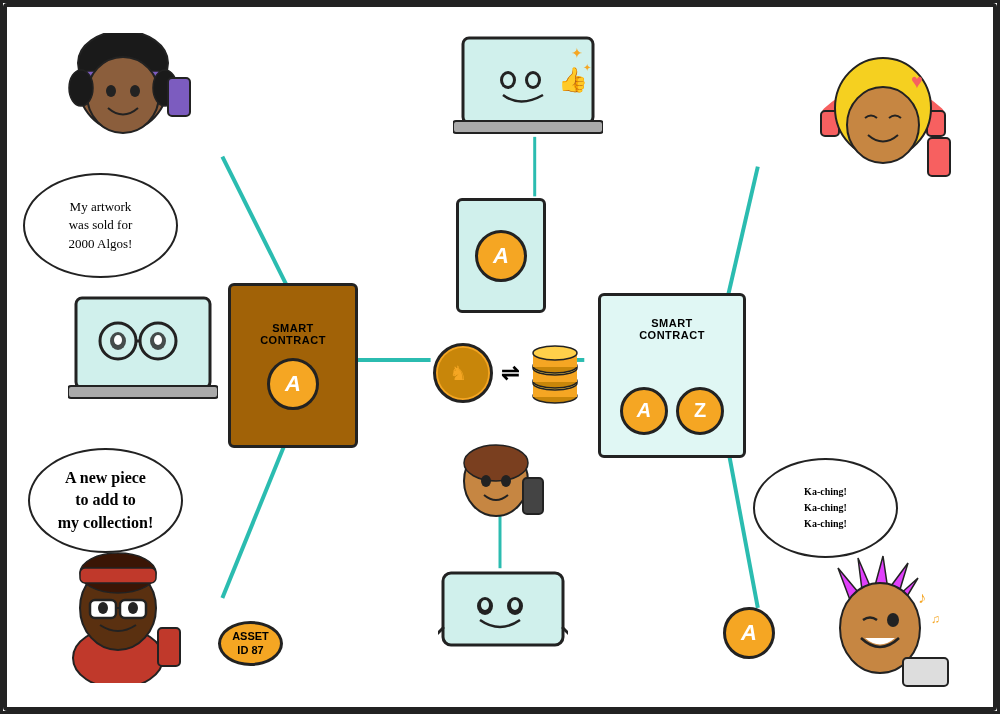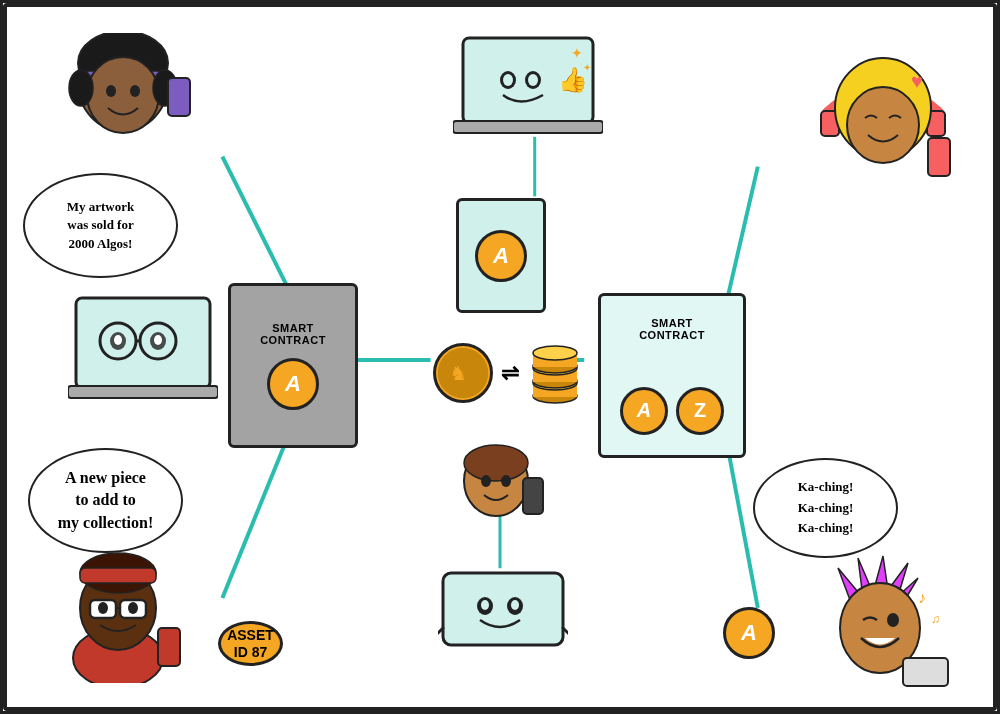--- a/index.html
+++ b/index.html
@@ -74,21 +74,21 @@
 
         <path d="M65 75 Q80 88 95 75" stroke="#222" stroke-width="2" fill="none"></path>
 
         <ellipse cx="38" cy="55" rx="12" ry="18" fill="#1a1a1a" stroke="#222" stroke-width="1.5"></ellipse>
         <ellipse cx="122" cy="55" rx="12" ry="18" fill="#1a1a1a" stroke="#222" stroke-width="1.5"></ellipse>
 
         <rect x="125" y="45" width="22" height="38" rx="4" fill="#7c5cbf" stroke="#222" stroke-width="2"></rect>
       </svg>
     </div>
 
-    <div style="position:absolute;top:170px;left:20px;width:155px;height:105px;background:white;border:2.5px solid #222;border-radius:50%;display:flex;align-items:center;justify-content:center;text-align:center;font-size:13px;font-weight:bold;line-height:1.4;">
+    <div style="position:absolute;top:170px;left:20px;width:155px;height:105px;background:white;border:2.5px solid #222;border-radius:50%;display:flex;align-items:center;justify-content:center;text-align:center;font-size:13px;font-weight:normal;line-height:1.4;">
       <span style="white-space:pre-line;">My artwork
 was sold for
 2000 Algos!</span>
     </div>
 
     <div style="position:absolute;top:30px;left:450px;width:150px;height:110px;">
       <svg viewBox="0 0 150 110" width="150" height="110">
 
         <rect x="10" y="5" width="130" height="85" rx="6" fill="#d0f0ec" stroke="#222" stroke-width="3"></rect>
 
@@ -140,21 +140,21 @@
         <circle cx="90" cy="48" r="18" fill="none" stroke="#222" stroke-width="3"></circle>
         <line x1="68" y1="48" x2="72" y2="48" stroke="#222" stroke-width="3"></line>
 
         <ellipse cx="50" cy="48" rx="8" ry="9" fill="#222" opacity="0.8"></ellipse>
         <ellipse cx="90" cy="48" rx="8" ry="9" fill="#222" opacity="0.8"></ellipse>
         <ellipse cx="50" cy="47" rx="4" ry="5" fill="white"></ellipse>
         <ellipse cx="90" cy="47" rx="4" ry="5" fill="white"></ellipse>
       </svg>
     </div>
 
-    <div style="position:absolute;top:280px;left:225px;width:130px;height:165px;background:#a3a3a3;border:3px solid #222;border-radius:6px;display:flex;flex-direction:column;align-items:center;justify-content:center;padding:8px;">
+    <div style="position:absolute;top:280px;left:225px;width:130px;height:165px;background:#a16207;border:3px solid #222;border-radius:6px;display:flex;flex-direction:column;align-items:center;justify-content:center;padding:8px;">
       <div style="font-size:11px;font-weight:bold;text-align:center;font-family:Arial,sans-serif;letter-spacing:0.5px;margin-bottom:12px;">SMART
 CONTRACT</div>
 
       <div style="width:52px;height:52px;background:#f5a623;border:3px solid #222;border-radius:50%;display:flex;align-items:center;justify-content:center;">
         <span style="color:white;font-size:22px;font-weight:900;font-style:italic;font-family:Arial;">A</span>
       </div>
     </div>
 
     <div style="position:absolute;top:195px;left:453px;width:90px;height:115px;background:#d0f0ec;border:3px solid #222;border-radius:6px;display:flex;align-items:center;justify-content:center;">
       <div style="width:52px;height:52px;background:#f5a623;border:3px solid #222;border-radius:50%;display:flex;align-items:center;justify-content:center;">
@@ -263,21 +263,21 @@
       </svg>
     </div>
 
     <div style="position:absolute;top:445px;left:25px;width:155px;height:105px;background:white;border:2.5px solid #222;border-radius:50%;display:flex;align-items:center;justify-content:center;text-align:center;font-size:16px;font-weight:bold;line-height:1.4;">
       <span style="white-space:pre-line;">A new piece
 to add to
 my collection!</span>
     </div>
 
     <div style="position:absolute;bottom:45px;left:215px;width:65px;height:45px;background:#f5a623;border:3px solid #222;border-radius:50%;display:flex;align-items:center;justify-content:center;text-align:center;">
-      <span style="font-size:14px;font-weight:bold;font-family:Arial;line-height:1.2;">ASSET<br>ID 87</span>
+      <span style="font-size:11px;font-weight:bold;font-family:Arial;line-height:1.2;">ASSET<br>ID 87</span>
     </div>
 
     <div style="position:absolute;top:545px;left:790px;width:175px;height:155px;">
       <svg viewBox="0 0 175 155" width="175" height="155">
 
         <polygon points="60,60 45,20 70,50 65,10 80,45 90,8 95,42 115,15 105,48 125,30 110,55" fill="#e040fb" stroke="#222" stroke-width="1.5"></polygon>
 
         <ellipse cx="87" cy="80" rx="40" ry="45" fill="#c68642" stroke="#222" stroke-width="2"></ellipse>
 
         <path d="M70 72 Q77 67 84 72" stroke="#222" stroke-width="2.5" fill="none"></path>
@@ -292,21 +292,21 @@
         <text x="138" y="75" font-size="12" fill="#f5a623">♫</text>
 
         <rect x="110" y="110" width="45" height="28" rx="4" fill="#ddd" stroke="#222" stroke-width="2"></rect>
       </svg>
     </div>
 
     <div style="position:absolute;bottom:52px;left:720px;width:52px;height:52px;background:#f5a623;border:3px solid #222;border-radius:50%;display:flex;align-items:center;justify-content:center;">
       <span style="color:white;font-size:22px;font-weight:900;font-style:italic;font-family:Arial;">A</span>
     </div>
 
-    <div style="position:absolute;top:455px;left:750px;width:145px;height:100px;background:white;border:2.5px solid #222;border-radius:50%;display:flex;align-items:center;justify-content:center;text-align:center;font-size:13px;font-weight:bold;line-height:1.6;">
+    <div style="position:absolute;top:455px;left:750px;width:145px;height:100px;background:white;border:2.5px solid #222;border-radius:50%;display:flex;align-items:center;justify-content:center;text-align:center;font-size:10px;font-weight:bold;line-height:1.6;">
       <span style="white-space:pre-line;">Ka-ching!
 Ka-ching!
 Ka-ching!</span>
     </div>
 
     <div style="position:absolute;top:0;left:0;width:100%;height:100%;border:4px solid #222;pointer-events:none;border-radius:4px;"></div>
 
   </div>
 </div>
 

